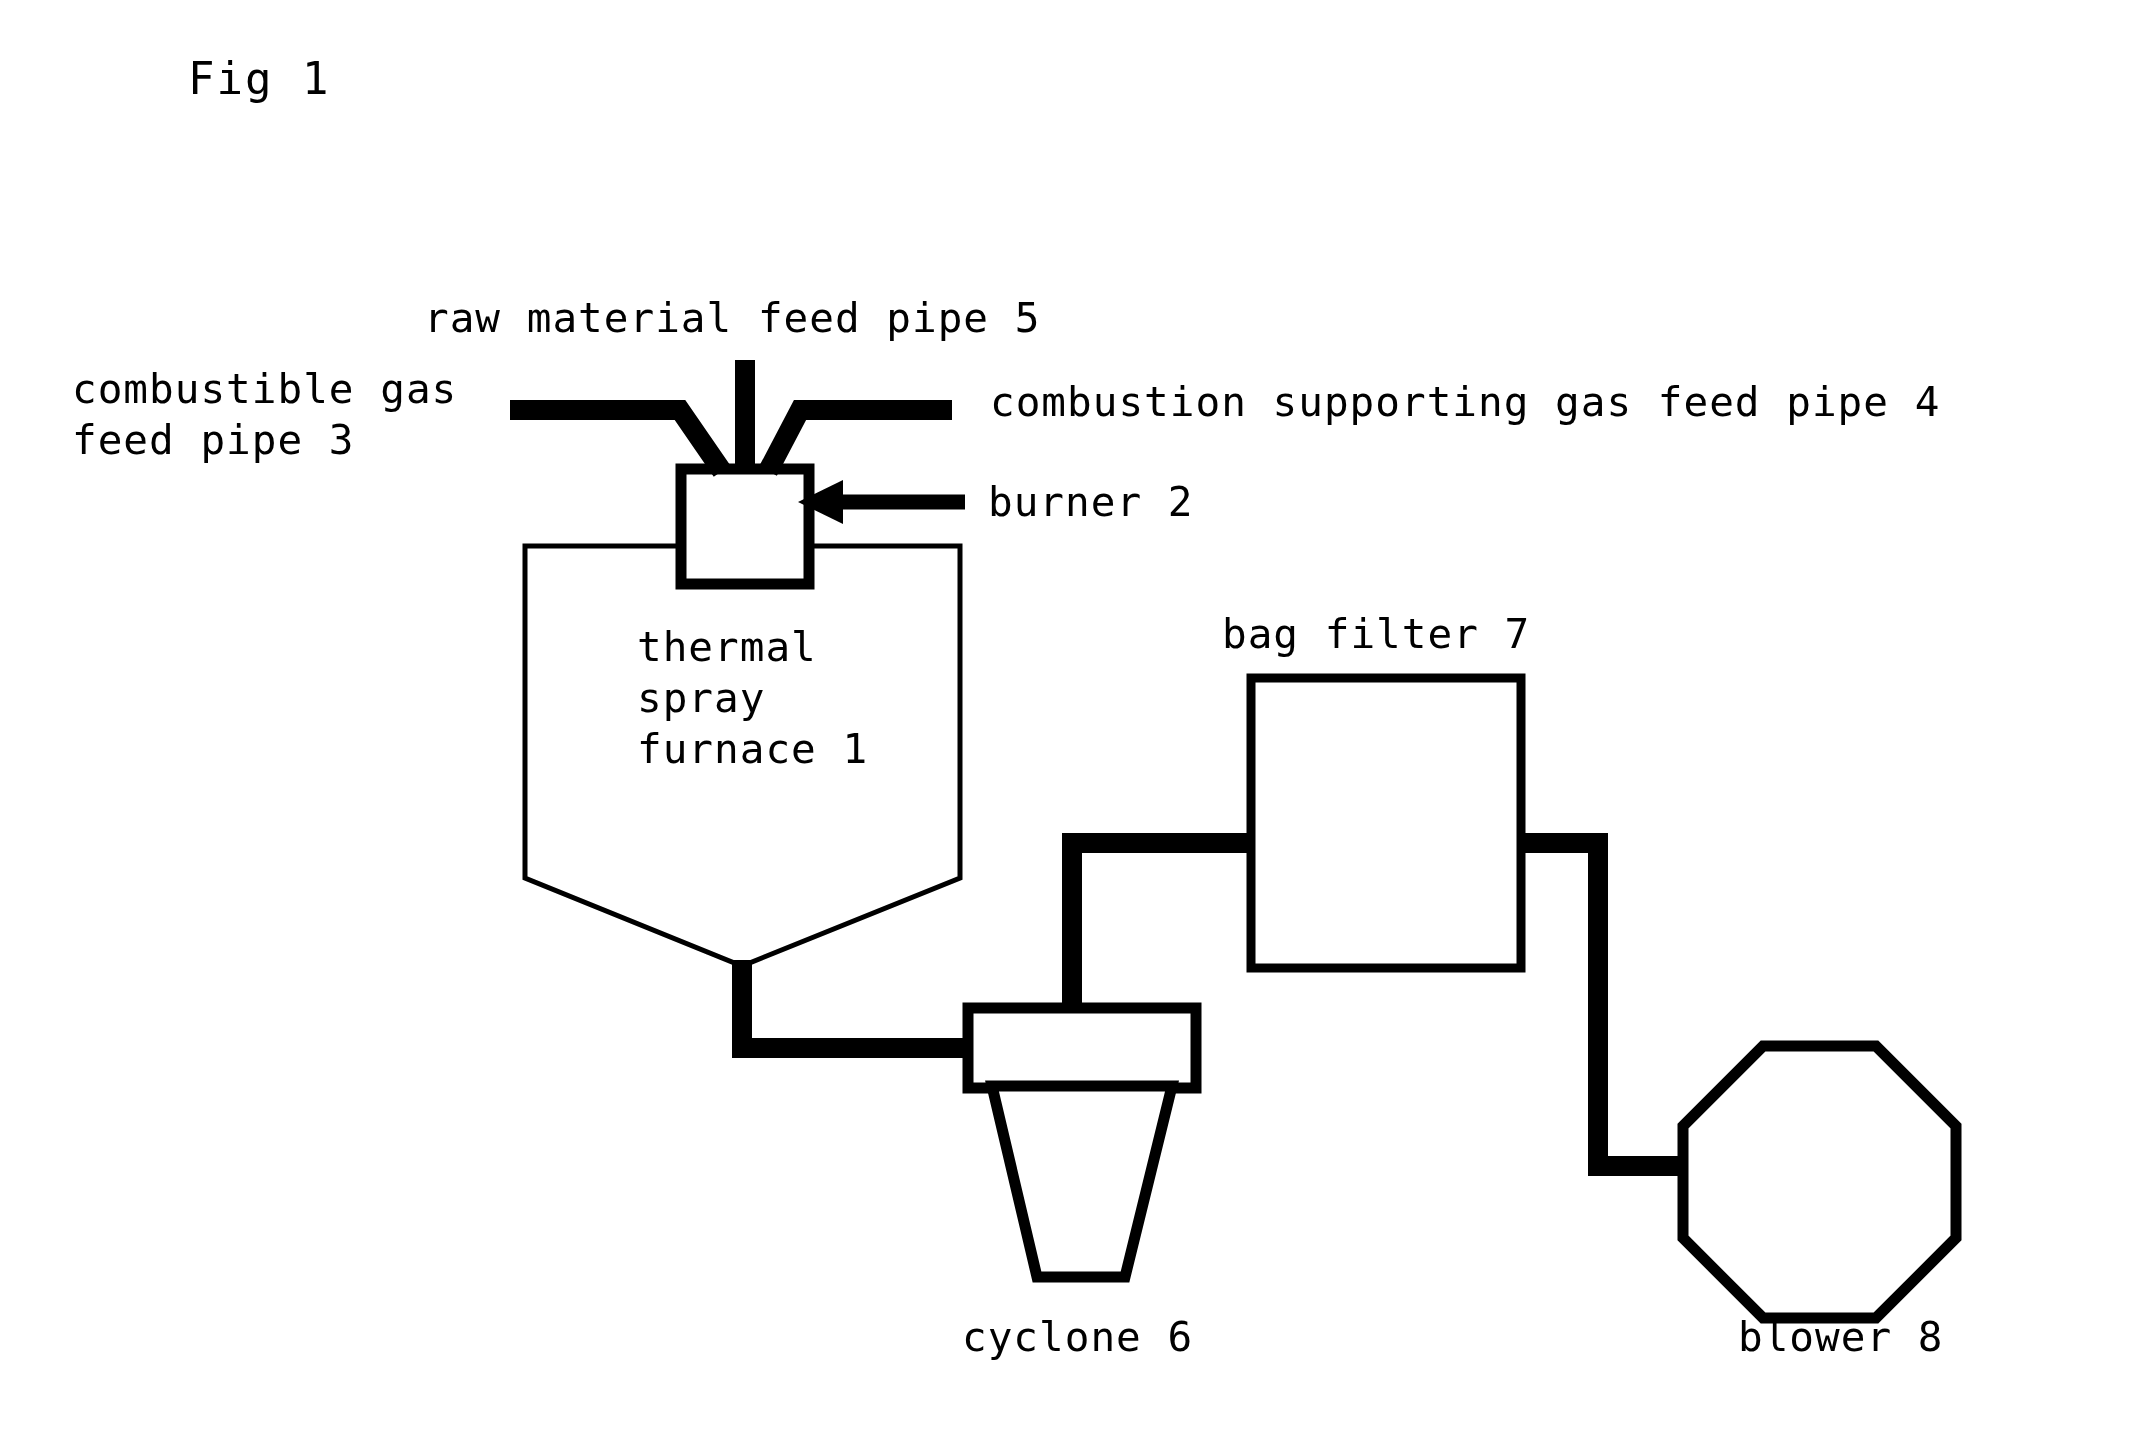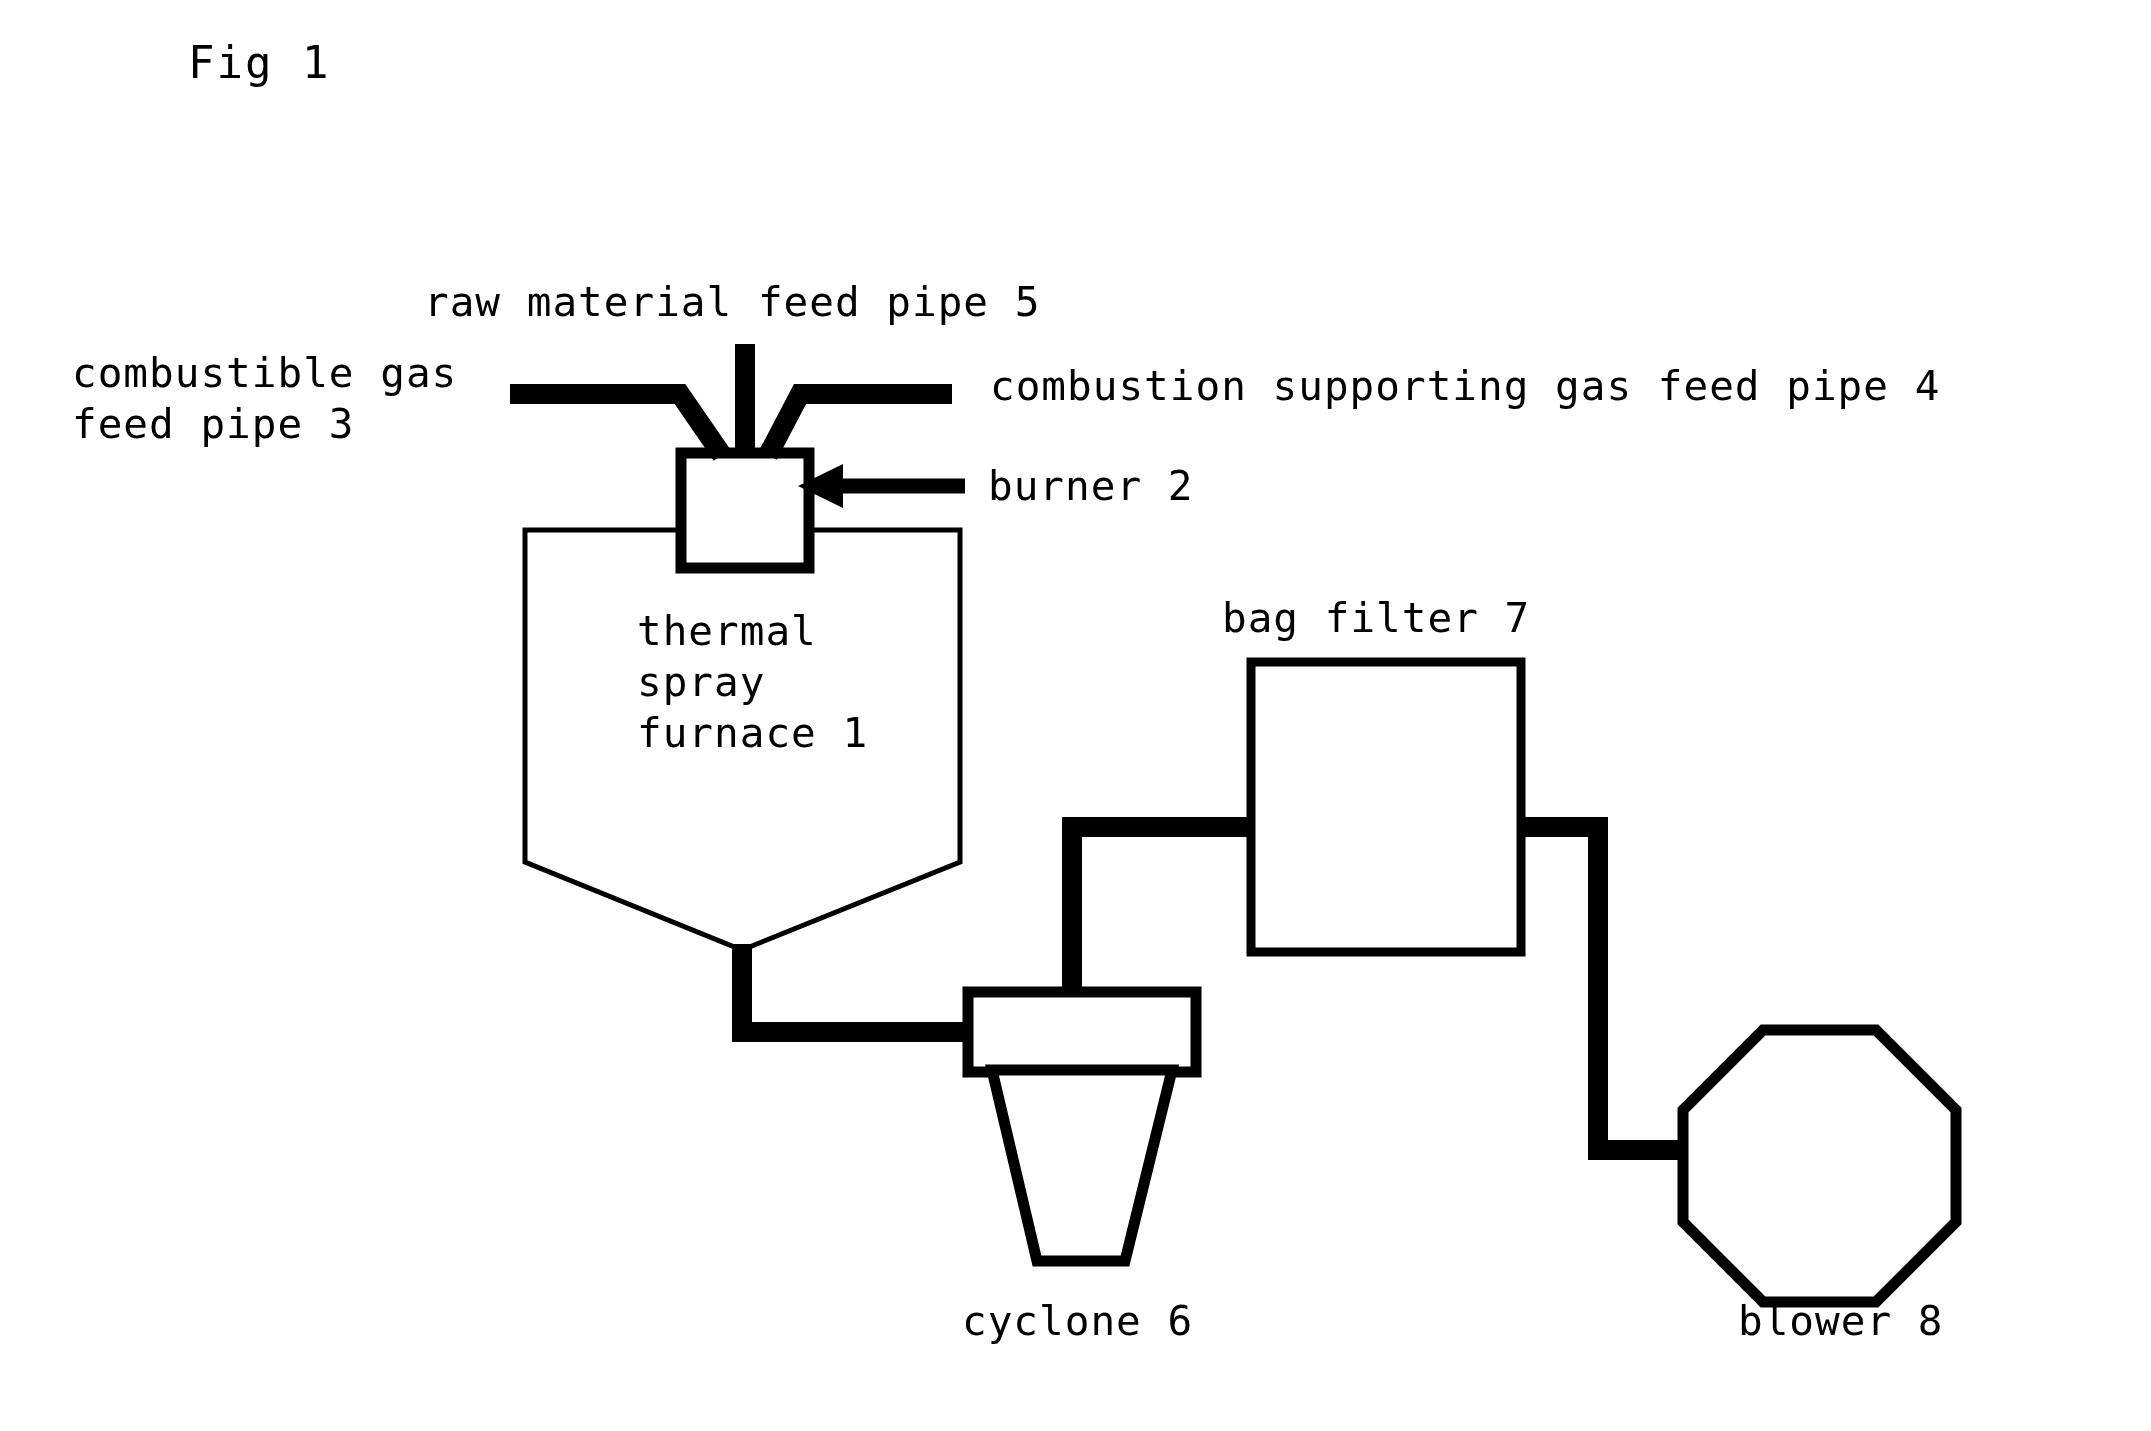--- a/index.html
+++ b/index.html
@@ -11,21 +11,21 @@
     width: 2151px;
     height: 1431px;
     font-family: "DejaVu Sans Mono", monospace;
     color: #000000;
     overflow: hidden;
     position: relative;
   }
   #figure-root {
     position: absolute;
     left: 0;
-    top: 0;
+    top: 16px;
     width: 2151px;
     height: 1216px;
   }
   svg.diagram {
     display: block;
     width: 2151px;
     height: 1431px;
   }
   .shape-outline {
     fill: #ffffff;

